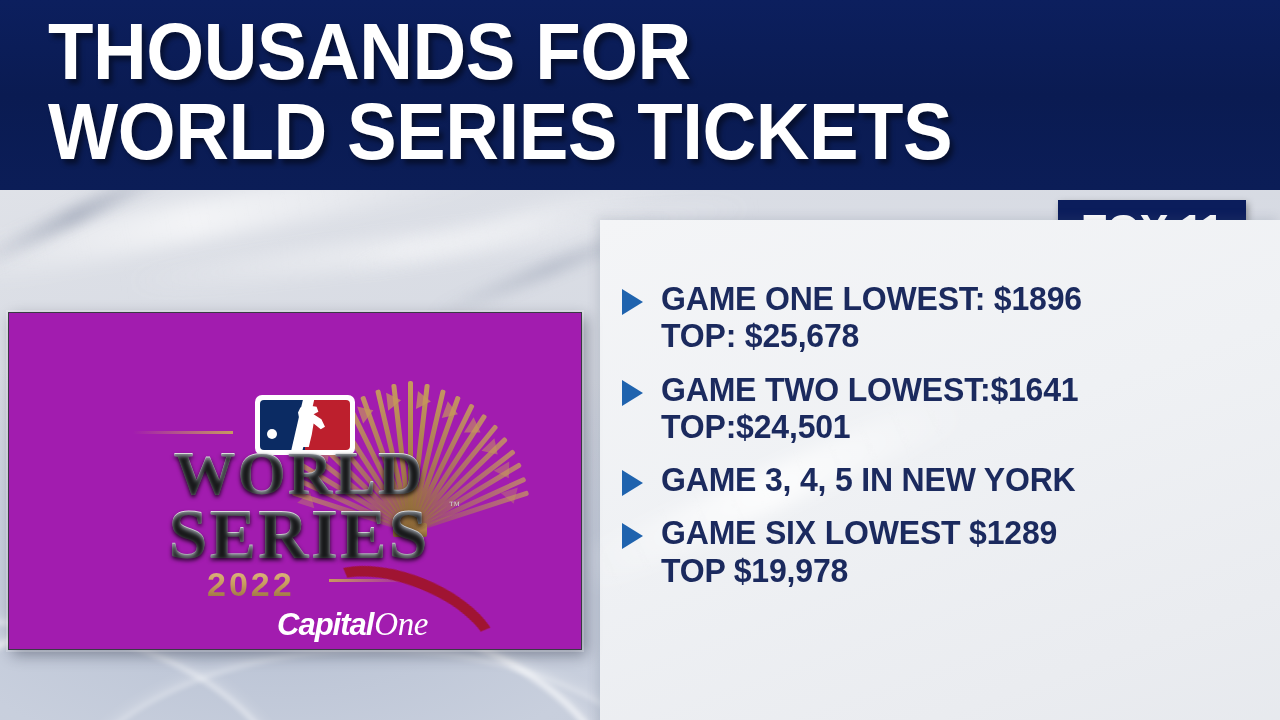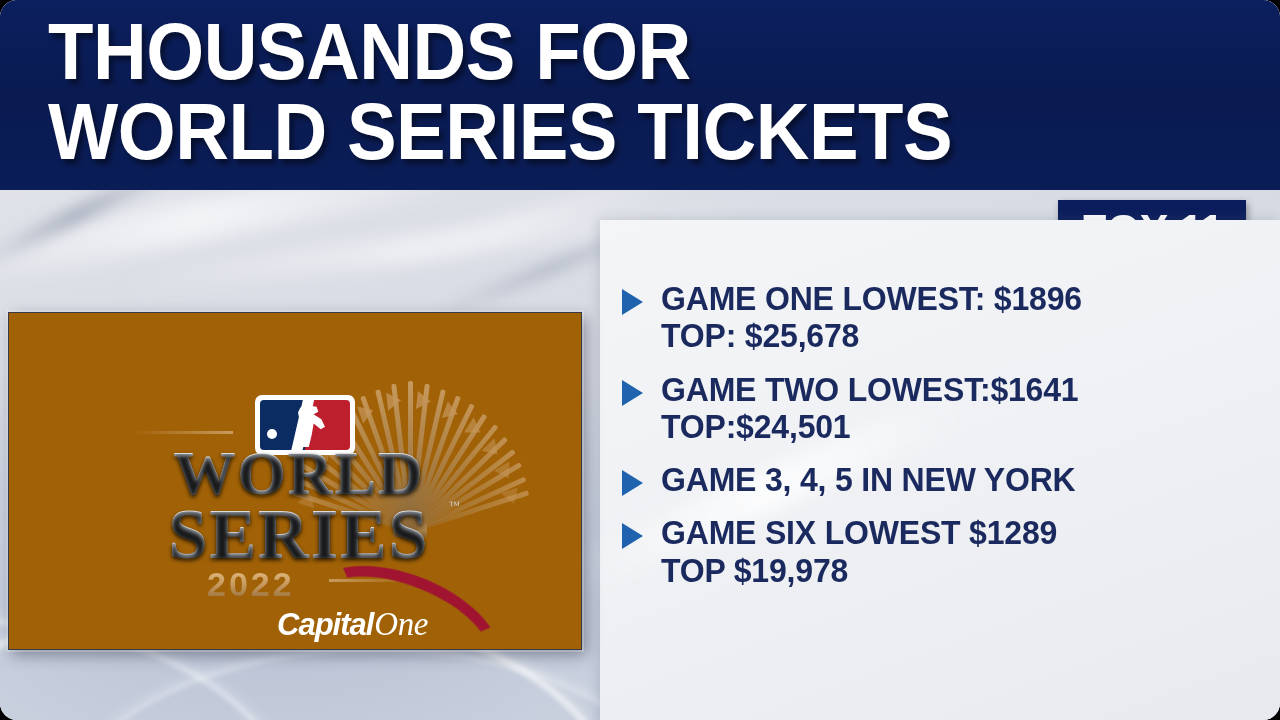--- a/index.html
+++ b/index.html
@@ -8,21 +8,20 @@
     padding: 0;
     background: #000;
   }
   #stage {
     position: relative;
     width: 1280px;
     height: 720px;
     overflow: hidden;
     font-family: "Liberation Sans", sans-serif;
     background: #d8dce3;
-    border-radius: 17px;
   }
 
   
   .bg-base {
     position: absolute;
     inset: 0;
     background:
       radial-gradient(ellipse 70% 55% at 22% 86%, #b9c2d4 0%, #c8cfdd 38%, rgba(200,207,221,0) 70%),
       radial-gradient(ellipse 60% 40% at 82% 78%, #e9ebef 0%, rgba(233,235,239,0) 72%),
       linear-gradient(168deg, #e6e8ec 0%, #dcdfe6 28%, #d4d8e1 58%, #c6ccda 80%, #bcc4d4 100%);
@@ -146,21 +145,21 @@
     transform: scaleX(0.97);
     transform-origin: left top;
   }
   .bullet-text .line2 { display: block; }
 
   
   .ws-board {
     position: absolute;
     left: 8px; top: 312px;
     width: 572px; height: 336px;
-    background: #a16207;
+    background: #a21caf;
     border: 1px solid #3a3a44;
     box-shadow: 0 0 0 2px rgba(255,255,255,.22), 4px 5px 14px rgba(20,25,45,.4);
     overflow: hidden;
   }
   .ws-inner { position: absolute; inset: 0; }
 
   
   .trophy {
     position: absolute;
     left: 306px; top: 12px;

